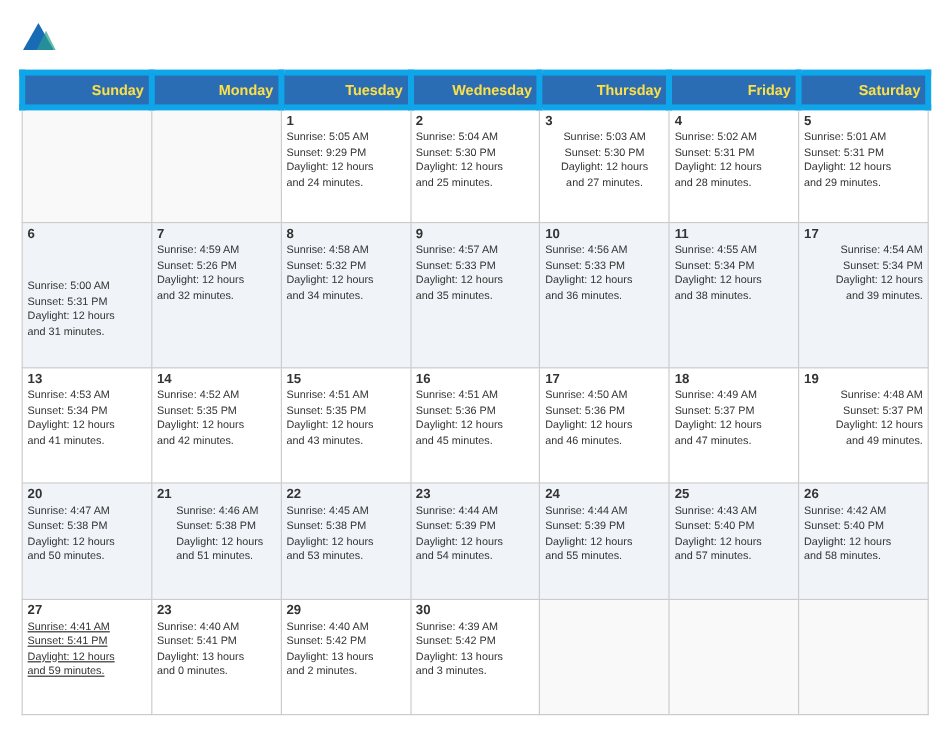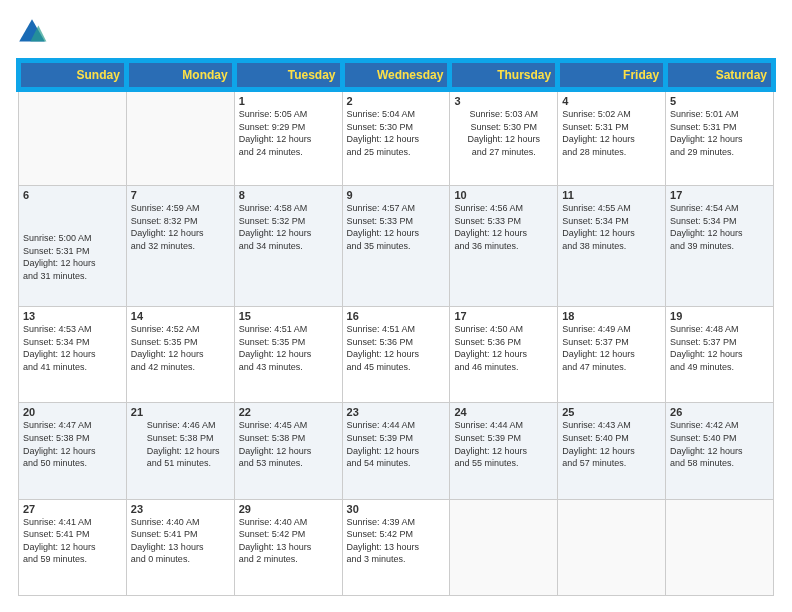--- a/index.html
+++ b/index.html
@@ -171,21 +171,21 @@
           <td>
             <span class="day-number">6</span>
             <div class="day-info" style="white-space: pre-line; margin-top: 31px;">Sunrise: 5:00 AM
 Sunset: 5:31 PM
 Daylight: 12 hours
 and 31 minutes.</div>
           </td>
           <td>
             <span class="day-number">7</span>
             <div class="day-info" style="white-space: pre-line;">Sunrise: 4:59 AM
-Sunset: 8:32 PM
+Sunset: 5:26 PM
 Daylight: 12 hours
 and 32 minutes.</div>
           </td>
           <td>
             <span class="day-number">8</span>
             <div class="day-info" style="white-space: pre-line;">Sunrise: 4:58 AM
 Sunset: 5:32 PM
 Daylight: 12 hours
 and 34 minutes.</div>
           </td>
@@ -205,21 +205,21 @@
           </td>
           <td>
             <span class="day-number">11</span>
             <div class="day-info" style="white-space: pre-line;">Sunrise: 4:55 AM
 Sunset: 5:34 PM
 Daylight: 12 hours
 and 38 minutes.</div>
           </td>
           <td>
             <span class="day-number">17</span>
-            <div class="day-info" style="white-space: pre-line;">Sunrise: 4:54 AM
+            <div class="day-info" style="white-space: pre-line; text-align: right;">Sunrise: 4:54 AM
 Sunset: 5:34 PM
 Daylight: 12 hours
 and 39 minutes.</div>
           </td>
         </tr>
         <tr>
           <td>
             <span class="day-number">13</span>
             <div class="day-info" style="white-space: pre-line;">Sunrise: 4:53 AM
 Sunset: 5:34 PM
@@ -256,21 +256,21 @@
           </td>
           <td>
             <span class="day-number">18</span>
             <div class="day-info" style="white-space: pre-line;">Sunrise: 4:49 AM
 Sunset: 5:37 PM
 Daylight: 12 hours
 and 47 minutes.</div>
           </td>
           <td>
             <span class="day-number">19</span>
-            <div class="day-info" style="white-space: pre-line;">Sunrise: 4:48 AM
+            <div class="day-info" style="white-space: pre-line; text-align: right;">Sunrise: 4:48 AM
 Sunset: 5:37 PM
 Daylight: 12 hours
 and 49 minutes.</div>
           </td>
         </tr>
         <tr class="row-shade">
           <td>
             <span class="day-number">20</span>
             <div class="day-info" style="white-space: pre-line;">Sunrise: 4:47 AM
 Sunset: 5:38 PM
@@ -316,21 +316,21 @@
             <span class="day-number">26</span>
             <div class="day-info" style="white-space: pre-line;">Sunrise: 4:42 AM
 Sunset: 5:40 PM
 Daylight: 12 hours
 and 58 minutes.</div>
           </td>
         </tr>
         <tr>
           <td>
             <span class="day-number">27</span>
-            <div class="day-info" style="white-space: pre-line;">Sunrise: 4:41 AM
+            <div class="day-info" style="white-space: pre-line; text-decoration: underline;">Sunrise: 4:41 AM
 Sunset: 5:41 PM
 Daylight: 12 hours
 and 59 minutes.</div>
           </td>
           <td>
             <span class="day-number">23</span>
             <div class="day-info" style="white-space: pre-line;">Sunrise: 4:40 AM
 Sunset: 5:41 PM
 Daylight: 13 hours
 and 0 minutes.</div>

